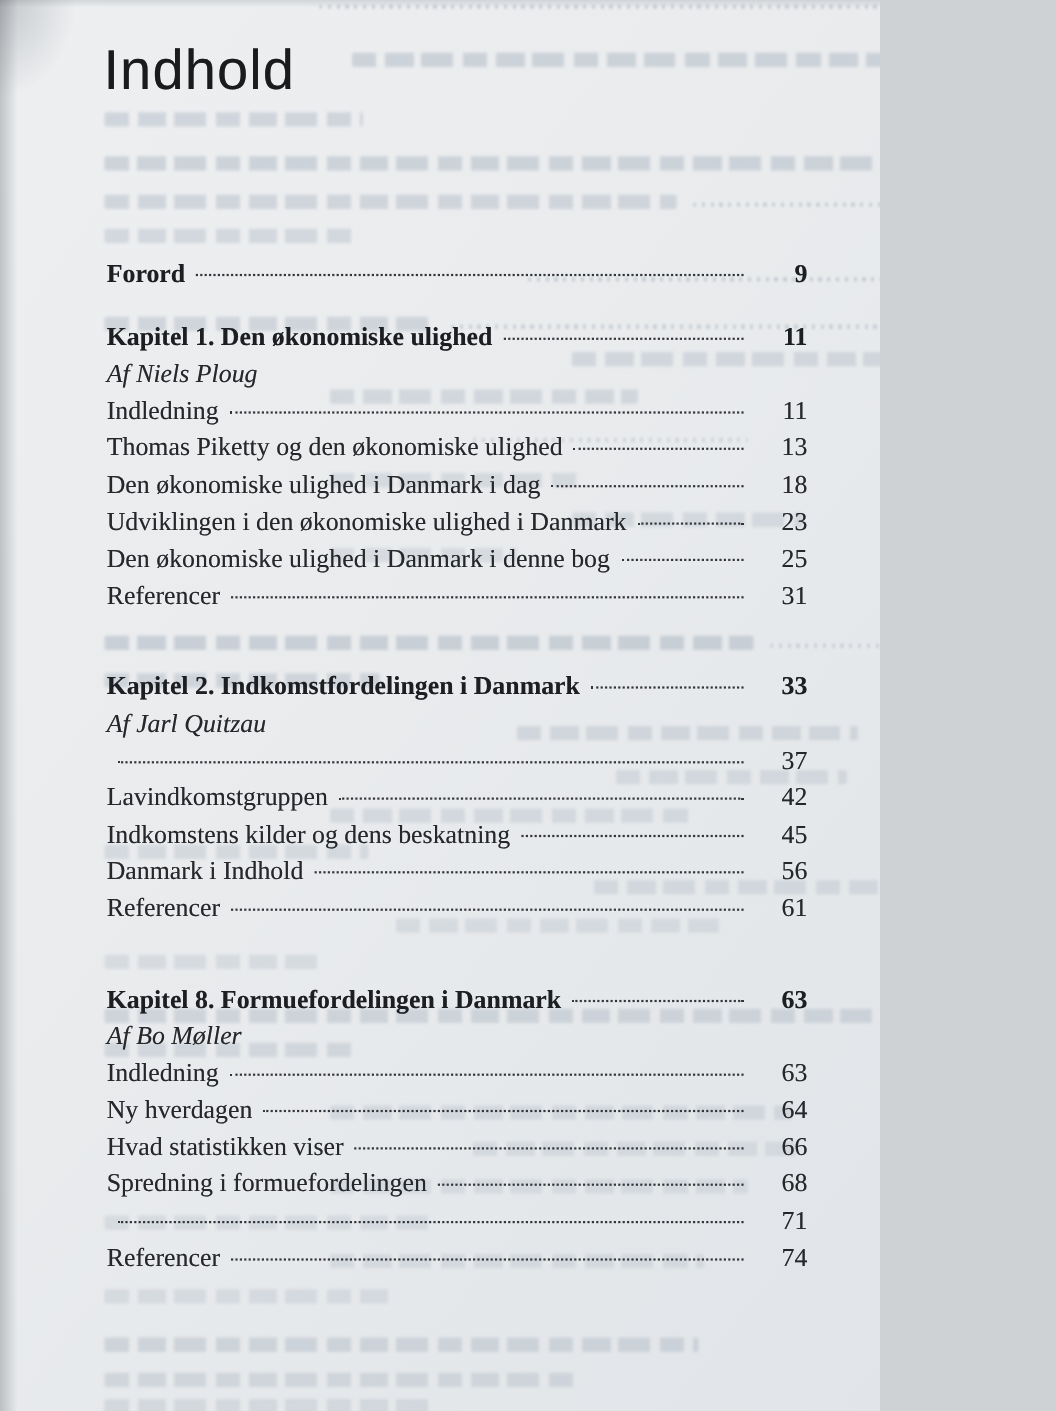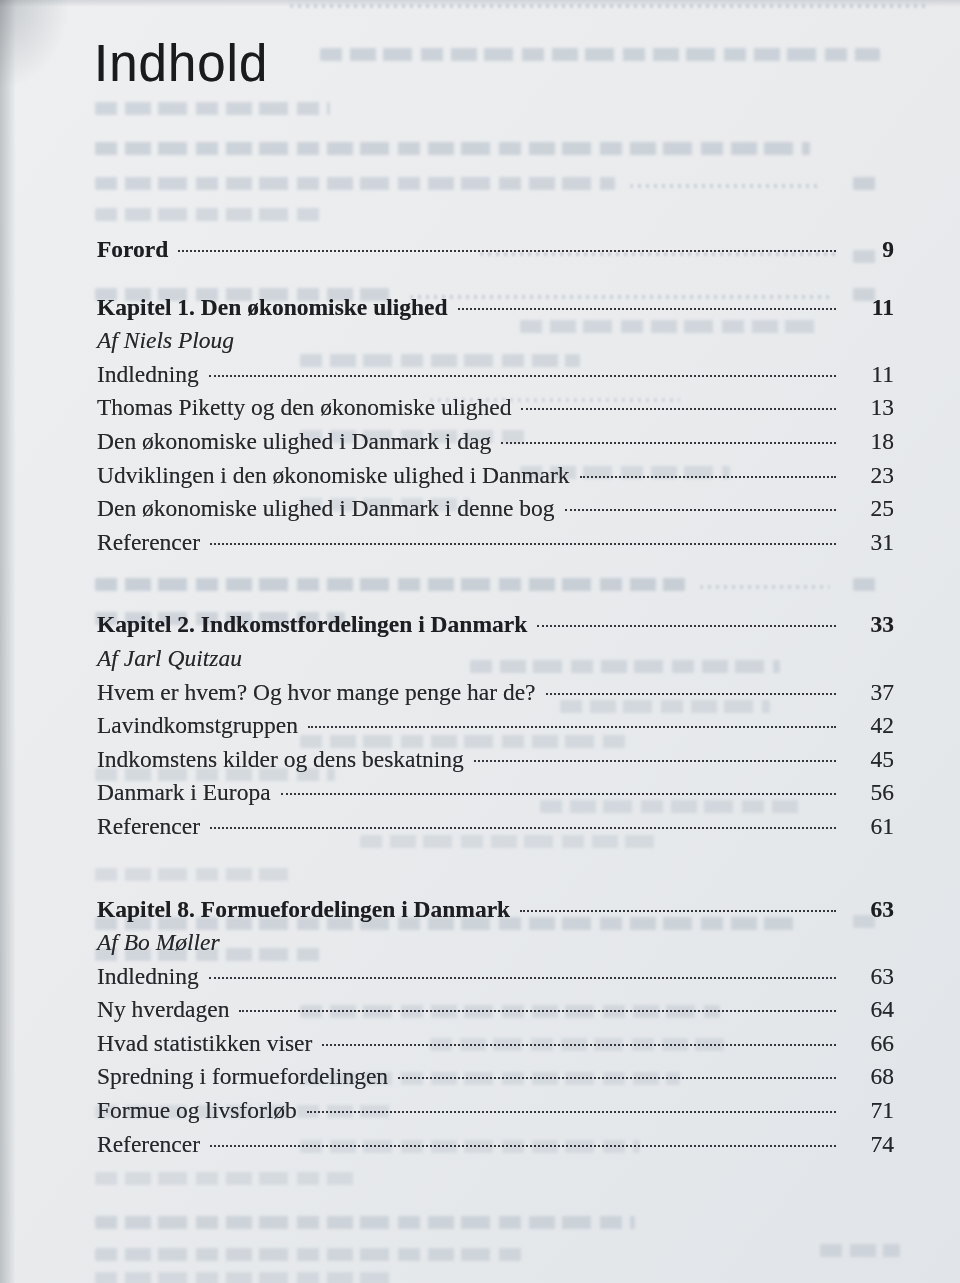--- a/index.html
+++ b/index.html
@@ -1,18 +1,18 @@
 <!DOCTYPE html>
 <html><head>
 <meta charset="utf-8">
 <style>
   html,body{margin:0;padding:0;}
   body{width:960px;height:1283px;background:#cfd2d5;overflow:hidden;}
   .page{
-    position:relative;width:960px;height:1283px;overflow:hidden;
+    position:relative;width:800px;height:1283px;overflow:hidden;
     background:linear-gradient(128deg,#edeff1 0%,#e9ebed 45%,#e4e7ea 80%,#e1e4e8 100%);
     color:#26272b;font-family:"Liberation Serif",serif;
   }
   .gutter{position:absolute;left:0;top:0;bottom:0;width:16px;
     background:linear-gradient(90deg,rgba(88,94,100,.30),rgba(88,94,100,0));}
   .topedge{position:absolute;top:0;left:0;right:0;height:7px;
     background:linear-gradient(180deg,rgba(110,118,126,.20),rgba(110,118,126,0));}
   .corner{position:absolute;left:0;top:0;width:70px;height:90px;
     background:radial-gradient(ellipse at 0% 0%,rgba(70,76,82,.25),rgba(70,76,82,0) 70%);}
 
@@ -142,36 +142,35 @@
       </div>
       <div class="row b gap-lg">
         <span class="label">Kapitel 2. Indkomstfordelingen i Danmark</span>
         <span class="leader"></span>
         <span class="pg">33</span>
       </div>
       <div class="row it">
         <span class="label">Af Jarl Quitzau</span>
       </div>
       <div class="row">
-        <span class="label">Hvem er hvem? Og hvor mange penge har de?</span>
         <span class="leader"></span>
         <span class="pg">37</span>
       </div>
       <div class="row">
         <span class="label">Lavindkomstgruppen</span>
         <span class="leader"></span>
         <span class="pg">42</span>
       </div>
       <div class="row">
         <span class="label">Indkomstens kilder og dens beskatning</span>
         <span class="leader"></span>
         <span class="pg">45</span>
       </div>
       <div class="row">
-        <span class="label">Danmark i Europa</span>
+        <span class="label">Danmark i Indhold</span>
         <span class="leader"></span>
         <span class="pg">56</span>
       </div>
       <div class="row">
         <span class="label">Referencer</span>
         <span class="leader"></span>
         <span class="pg">61</span>
       </div>
       <div class="row b gap-lg">
         <span class="label">Kapitel 8. Formuefordelingen i Danmark</span>
@@ -195,21 +194,20 @@
         <span class="label">Hvad statistikken viser</span>
         <span class="leader"></span>
         <span class="pg">66</span>
       </div>
       <div class="row">
         <span class="label">Spredning i formuefordelingen</span>
         <span class="leader"></span>
         <span class="pg">68</span>
       </div>
       <div class="row">
-        <span class="label">Formue og livsforløb</span>
         <span class="leader"></span>
         <span class="pg">71</span>
       </div>
       <div class="row">
         <span class="label">Referencer</span>
         <span class="leader"></span>
         <span class="pg">74</span>
       </div>
     </div>
 </div>

